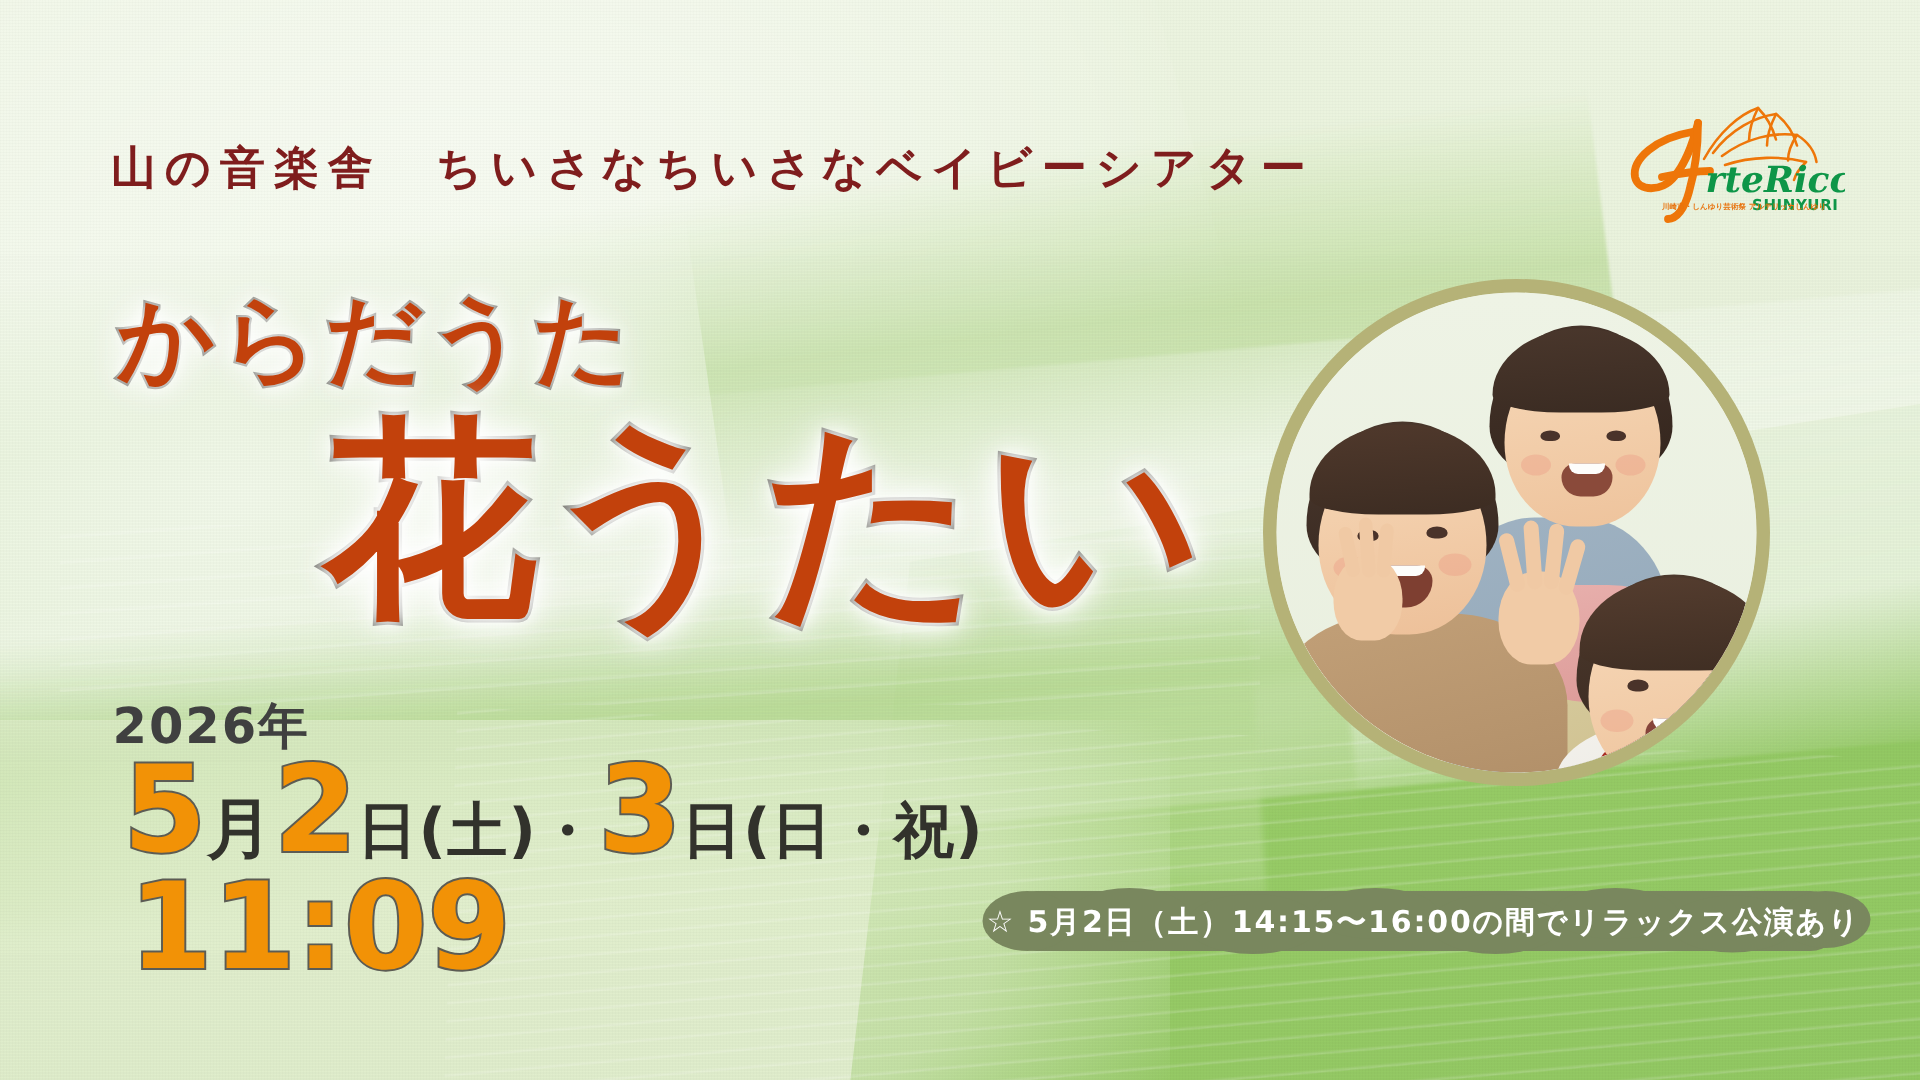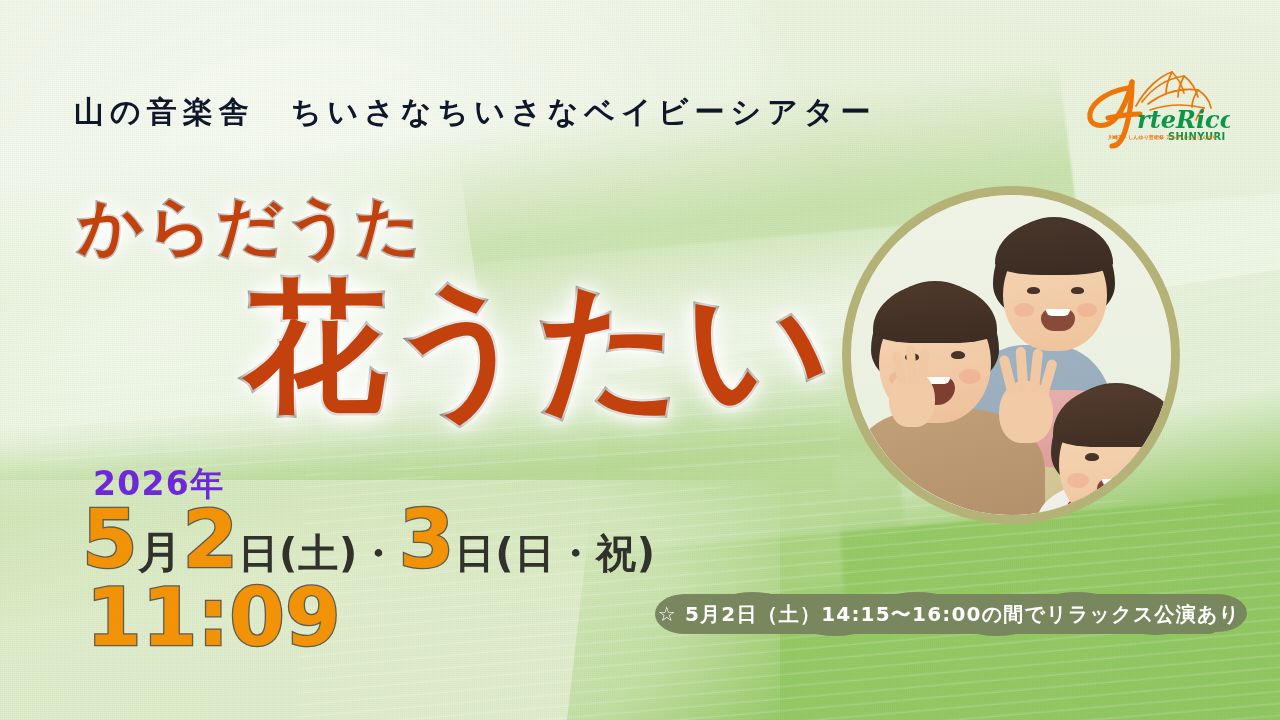--- a/index.html
+++ b/index.html
@@ -100,21 +100,21 @@
       repeating-linear-gradient(0deg,rgba(0,0,0,.022) 0px,rgba(0,0,0,.022) 1px,rgba(255,255,255,.03) 1px,rgba(255,255,255,.03) 2px),
       repeating-linear-gradient(90deg,rgba(0,0,0,.018) 0px,rgba(0,0,0,.018) 1px,rgba(255,255,255,.028) 1px,rgba(255,255,255,.028) 2px);
     mix-blend-mode:multiply;
     opacity:.55;
   }
 
   
   .headline{
     position:absolute;left:74px;top:92px;
     font-size:30px;letter-spacing:.20em;
-    color:#0f172a;font-weight:600;
+    color:#7f1d1d;font-weight:600;
     white-space:nowrap;
     font-family:"DejaVu Sans","Liberation Sans",sans-serif;
   }
 
   
   .orange-out{
     color:#c2410c;
     -webkit-text-stroke:3px #5c5c54;
     paint-order:stroke fill;
     text-shadow:
@@ -126,28 +126,27 @@
   .subtitle{
     position:absolute;left:78px;top:183px;
     font-size:64px;letter-spacing:.06em;white-space:nowrap;
   }
   .subtitle.orange-out{-webkit-text-stroke-width:3px;}
 
   .maintitle{
     position:absolute;left:216px;top:272px;
     font-size:142px;letter-spacing:.02em;white-space:nowrap;
     line-height:1.05;
-    margin-left:28px;
   }
   .maintitle.orange-out{-webkit-text-stroke-width:4.5px;}
 
   
   .year{
-    position:absolute;left:93px;top:462px;
-    font-size:33px;color:#6d28d9;font-weight:600;letter-spacing:.04em;
+    position:absolute;left:75px;top:462px;
+    font-size:33px;color:#404040;font-weight:600;letter-spacing:.04em;
     white-space:nowrap;
   }
   .dateline{
     position:absolute;left:82px;top:500px;
     white-space:nowrap;display:flex;align-items:baseline;
   }
   .timeline{
     position:absolute;left:86px;top:578px;
     white-space:nowrap;display:flex;align-items:baseline;
   }

